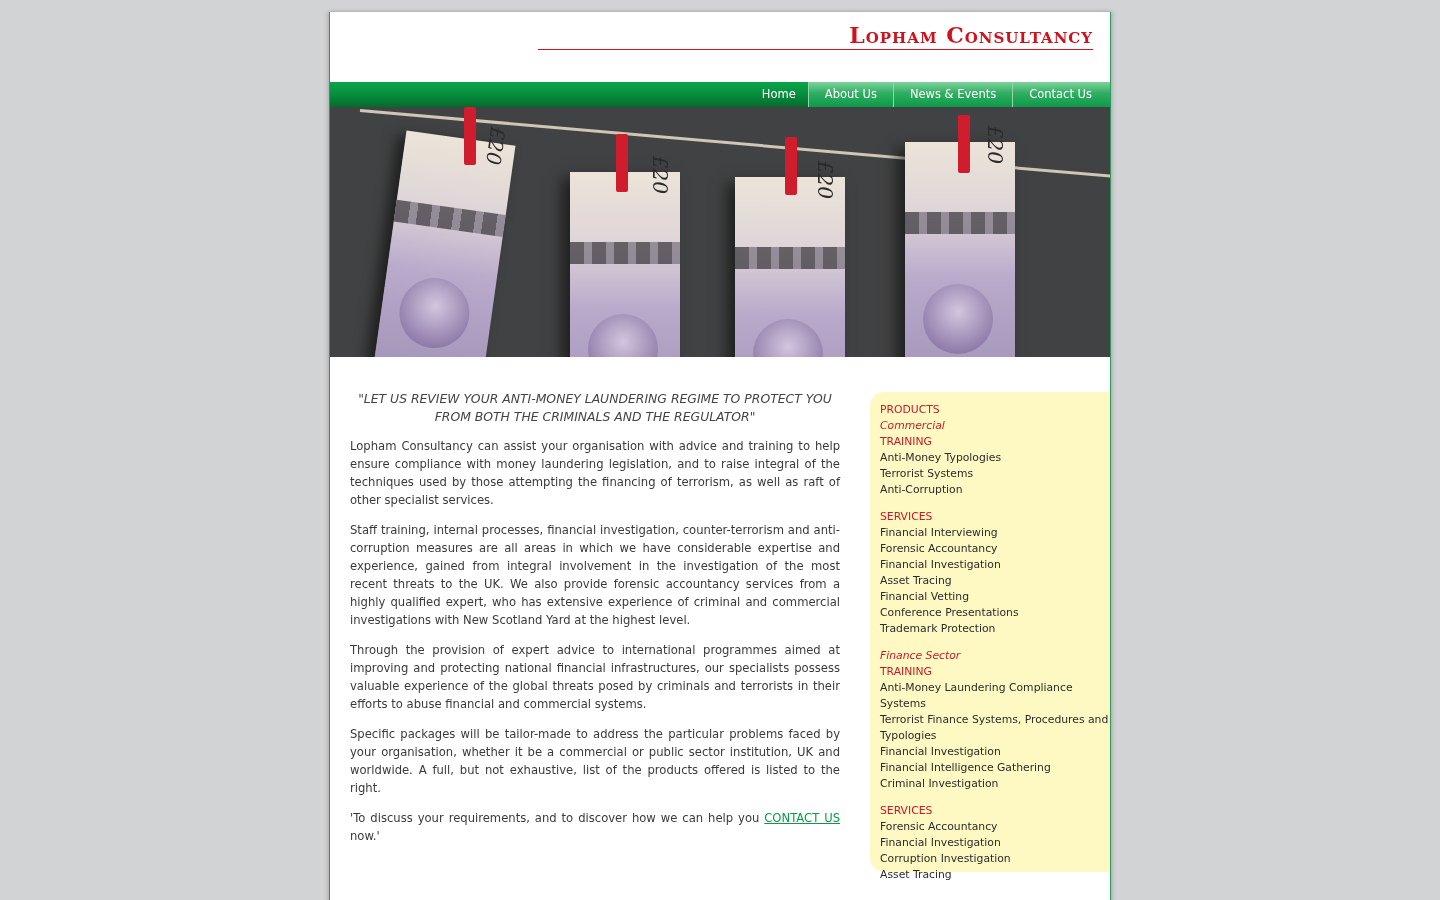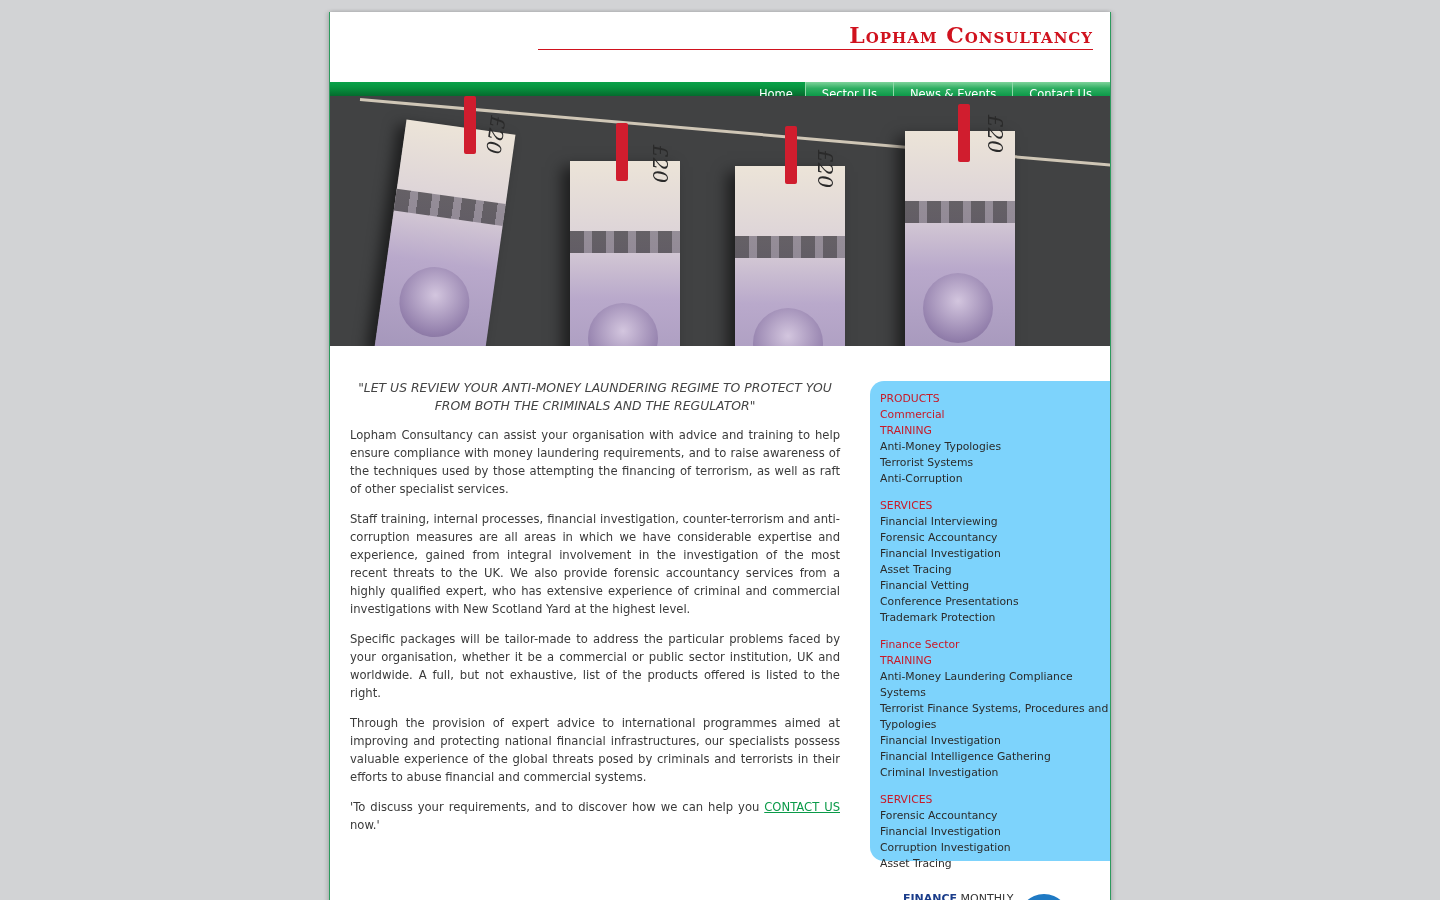--- a/index.html
+++ b/index.html
@@ -23,21 +23,21 @@
   }
   #title-rule {
     position:absolute; left:208px; right:17px; top:37px; height:1px; background:#d0121e;
   }
   #site-tagline {
     position:absolute; right:17px; top:39px;
     font-family:"DejaVu Serif", serif; font-weight:bold;
     color:#0a9a48; font-size:15px; font-variant:small-caps; letter-spacing:1px;
   }
   #nav {
-    position:relative; height:14px;
+    position:relative; height:25px;
     background:linear-gradient(#0aa24a 0%, #07933f 40%, #056b2e 100%);
     display:flex; justify-content:flex-end;
   }
   .nav-item {
     color:#ffffff; font-size:11.5px; line-height:25px; text-align:center;
     padding:0 16px; cursor:pointer;
     border-left:1px solid #8fd9a8;
     background:linear-gradient(#7fd39b 0%, #2fae62 45%, #0d9a49 100%);
   }
   .nav-item.active { background:transparent; border-left:none; padding-right:12px; }
@@ -76,26 +76,26 @@
     color:#3a3a3a; font-size:11.6px; line-height:18px;
   }
   #quote {
     text-align:center; font-style:italic; font-size:12.4px; line-height:18px; color:#444;
     margin:0 0 11px 0;
   }
   #main p.body { text-align:justify; margin:0 0 12px 0; }
   #contact-link { color:#0a9a48; text-decoration:underline; cursor:pointer; }
   #sidebar {
     position:absolute; left:540px; top:35px; width:240px; height:480px;
-    background:#7dd3fc; border-top-left-radius:14px; border-bottom-left-radius:14px;
+    background:#fef9c3; border-top-left-radius:14px; border-bottom-left-radius:14px;
     font-size:10.8px; line-height:16px; color:#2b2b2b;
     padding:10px 0 0 10px; box-sizing:border-box;
   }
   .sb-h { color:#c81a28; }
-  .sb-sub { color:#c81a28; }
+  .sb-sub { color:#c81a28; font-style:italic; }
   .sb-gap { height:11px; }
   .sb-item { cursor:pointer; }
   #finance-logo {
     position:absolute; left:573px; top:546px; font-size:11px; font-weight:bold; color:#1a3c8a;
   }
   #finance-logo span.light { font-weight:normal; color:#333; }
   #award-badge {
     position:absolute; left:688px; top:548px; width:52px; height:52px; border-radius:50%;
     background:#1f7ac4;
   }
@@ -104,21 +104,21 @@
 <body>
 
 <div id="page">
   <div id="header">
     <div id="site-title">Lopham Consultancy</div>
     <div id="title-rule"></div>
   </div>
 
   <div id="nav">
     <div class="nav-item active">Home</div>
-    <div class="nav-item">Sector Us</div>
+    <div class="nav-item">About Us</div>
     <div class="nav-item">News &amp; Events</div>
     <div class="nav-item">Contact Us</div>
   </div>
 
   <div id="banner">
     <div class="rope" style="left:30px; top:2px; width:760px; transform:rotate(5deg);"></div>
     <div class="note" style="left:60px; top:30px; transform:rotate(8deg);">
       <div class="holo"></div>
       <div class="face"></div>
       <div class="denom">£20</div>
@@ -140,24 +140,24 @@
     </div>
     <div class="peg" style="left:134px; top:0px;"></div>
     <div class="peg" style="left:286px; top:27px;"></div>
     <div class="peg" style="left:455px; top:30px;"></div>
     <div class="peg" style="left:628px; top:8px;"></div>
   </div>
 
   <div id="content">
     <div id="main">
       <p id="quote">"LET US REVIEW YOUR ANTI-MONEY LAUNDERING REGIME TO PROTECT YOU FROM BOTH THE CRIMINALS AND THE REGULATOR"</p>
-      <p class="body">Lopham Consultancy can assist your organisation with advice and training to help ensure compliance with money laundering requirements, and to raise awareness of the techniques used by those attempting the financing of terrorism, as well as raft of other specialist services.</p>
+      <p class="body">Lopham Consultancy can assist your organisation with advice and training to help ensure compliance with money laundering legislation, and to raise integral of the techniques used by those attempting the financing of terrorism, as well as raft of other specialist services.</p>
       <p class="body">Staff training, internal processes, financial investigation, counter-terrorism and anti-corruption measures are all areas in which we have considerable expertise and experience, gained from integral involvement in the investigation of the most recent threats to the UK. We also provide forensic accountancy services from a highly qualified expert, who has extensive experience of criminal and commercial investigations with New Scotland Yard at the highest level.</p>
+      <p class="body">Through the provision of expert advice to international programmes aimed at improving and protecting national financial infrastructures, our specialists possess valuable experience of the global threats posed by criminals and terrorists in their efforts to abuse financial and commercial systems.</p>
       <p class="body">Specific packages will be tailor-made to address the particular problems faced by your organisation, whether it be a commercial or public sector institution, UK and worldwide. A full, but not exhaustive, list of the products offered is listed to the right.</p>
-      <p class="body">Through the provision of expert advice to international programmes aimed at improving and protecting national financial infrastructures, our specialists possess valuable experience of the global threats posed by criminals and terrorists in their efforts to abuse financial and commercial systems.</p>
       <p class="body"><span>'To discuss your requirements, and to discover how we can help you </span><span id="contact-link">CONTACT US</span><span> now.'</span></p>
     </div>
 
     <div id="sidebar">
       <div class="sb-h">PRODUCTS</div>
       <div class="sb-sub">Commercial</div>
       <div class="sb-h">TRAINING</div>
       <div class="sb-item">Anti-Money Typologies</div>
       <div class="sb-item">Terrorist Systems</div>
       <div class="sb-item">Anti-Corruption</div>

